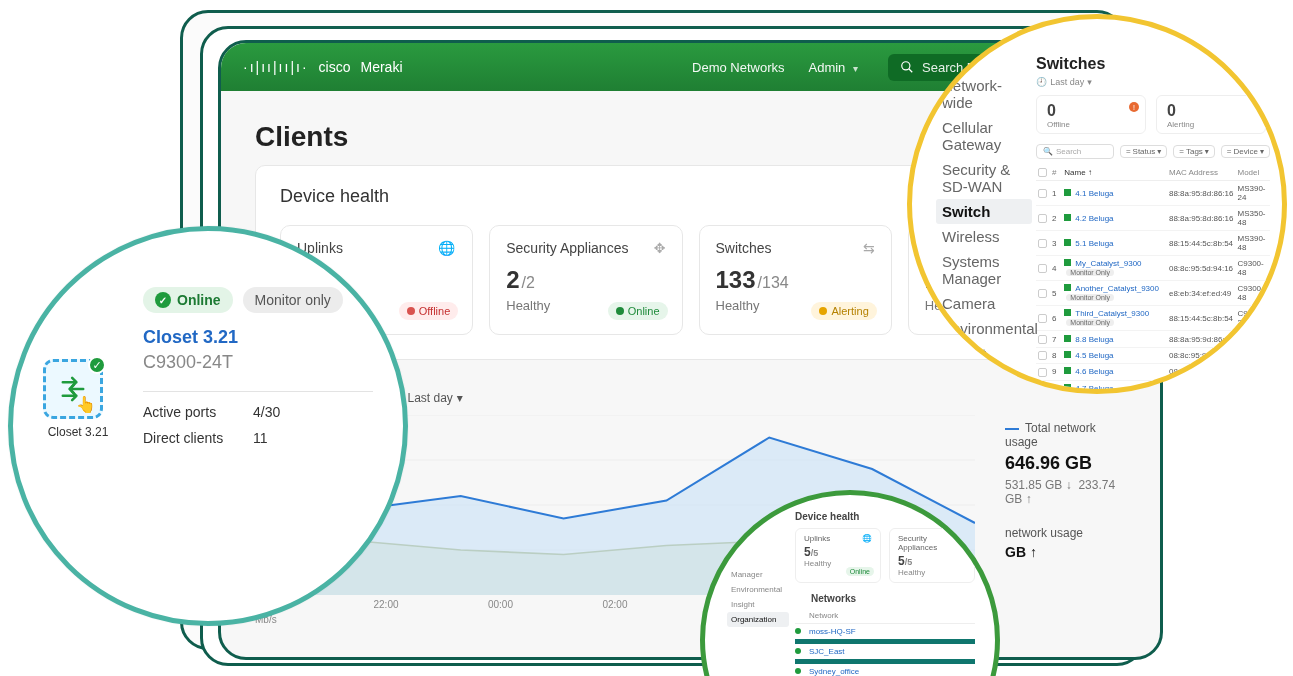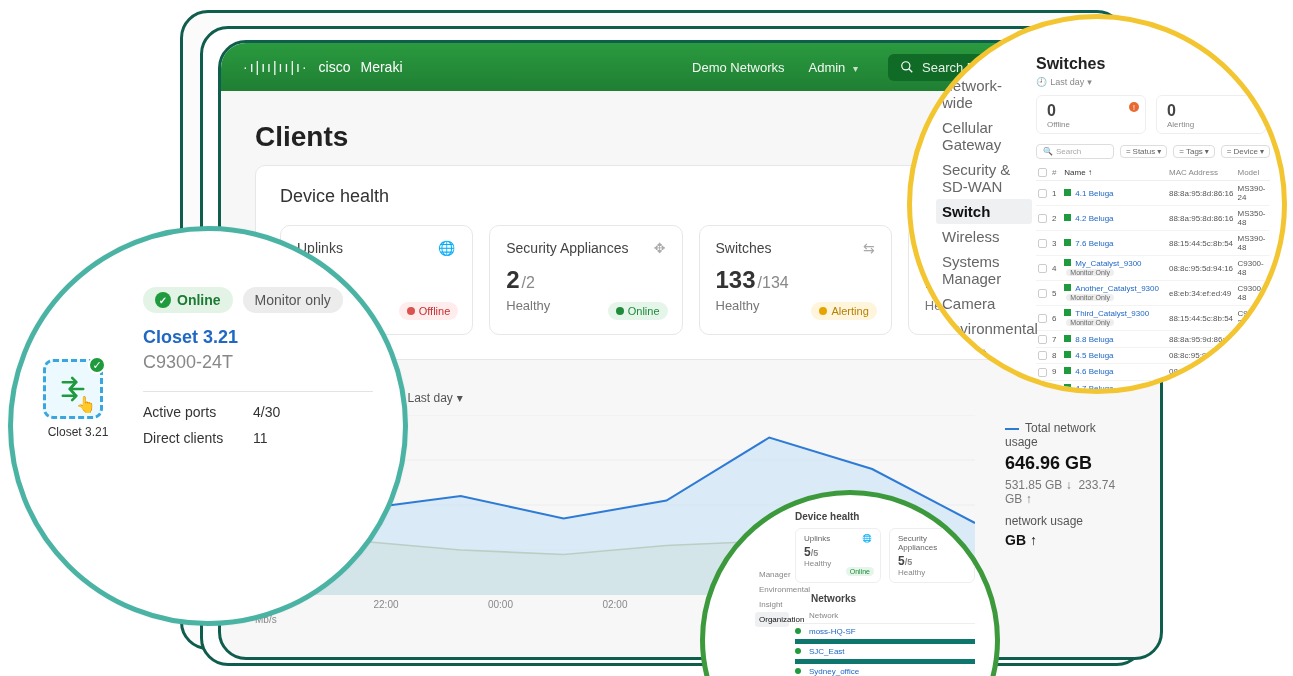--- a/index.html
+++ b/index.html
@@ -148,21 +148,21 @@
   .cb{width:9px;height:9px;border:1px solid #ccc;border-radius:2px;display:inline-block;vertical-align:middle;}
 
   
   .bubble-bottom{
     position:absolute; left:700px; top:490px; width:300px; height:300px;
     border-radius:50%; border:5px solid #3c9a3c; background:#fff;
     overflow:hidden;
   }
   .bb-inner{position:absolute;left:22px;right:20px;top:14px;font-size:9px;color:#444;}
   .bb-inner .side{position:absolute;left:0;top:58px;font-size:8px;color:#888;width:62px;}
-  .bb-inner .side .it{padding:3px 4px;margin-left:28px;}
+  .bb-inner .side .it{padding:3px 4px;}
   .bb-inner .side .it.sel{background:#eef0f2;border-radius:3px;color:#111;}
   .bb-main{margin-left:68px;}
   .bb-title{font-size:10px;font-weight:700;margin-bottom:6px;margin-top:2px;}
   .bb-cards{display:flex;gap:8px;margin-bottom:10px;}
   .bb-card{border:1px solid #eee;border-radius:6px;padding:5px 8px;flex:1;position:relative;}
   .bb-card .t{font-size:8px;color:#666;display:flex;justify-content:space-between;}
   .bb-card .n{font-size:12px;font-weight:700;margin-top:2px;}
   .bb-card .s{font-size:8px;color:#888;}
   .bb-badge{position:absolute;right:6px;bottom:6px;font-size:7px;background:#e6f5ea;color:#1f8b3b;padding:1px 4px;border-radius:6px;}
   .bb-net-title{font-size:10px;font-weight:700;margin:4px 16px;}
@@ -292,21 +292,21 @@
           <span>04:00</span>
           <span>06:00</span>
           <span>08:00</span>
         </div>
        <div class="unit">Mb/s</div>
      </div>
      <div class="usage-box">
         <div><span class="legline"></span><span>Total network usage</span></div>
         <div class="u1">646.96 GB</div>
         <div class="u2"><span>531.85 GB</span> ↓&nbsp;&nbsp;<span>233.74 GB</span> ↑</div>
-        <div style="margin-top:8px">network usage</div>
+        <div style="margin-top:20px">network usage</div>
         <div class="u1" style="font-size:14px"><span>GB</span> ↑</div>
      </div>
   </div>
 
 </div>
 
 <div class="bubble-left">
   <div class="switch-mini">
      <div class="dev">
         <svg viewBox="0 0 40 40" fill="none" stroke="#1f9b3d" stroke-width="3" stroke-linecap="round">
@@ -403,21 +403,21 @@
             <tr>
               <td><span class="cb"></span></td>
               <td>2</td>
               <td class="nm"><span class="sq"></span><a href="#">4.2 Beluga</a></td>
               <td>88:8a:95:8d:86:16</td>
               <td>MS350-48</td>
             </tr>
             <tr>
               <td><span class="cb"></span></td>
               <td>3</td>
-              <td class="nm"><span class="sq"></span><a href="#">7.6 Beluga</a></td>
+              <td class="nm"><span class="sq"></span><a href="#">5.1 Beluga</a></td>
               <td>88:15:44:5c:8b:54</td>
               <td>MS390-48</td>
             </tr>
             <tr>
               <td><span class="cb"></span></td>
               <td>4</td>
               <td class="nm"><span class="sq"></span><a href="#">My_Catalyst_9300</a><span class="chip">Monitor Only</span></td>
               <td>08:8c:95:5d:94:16</td>
               <td>C9300-48</td>
             </tr>

